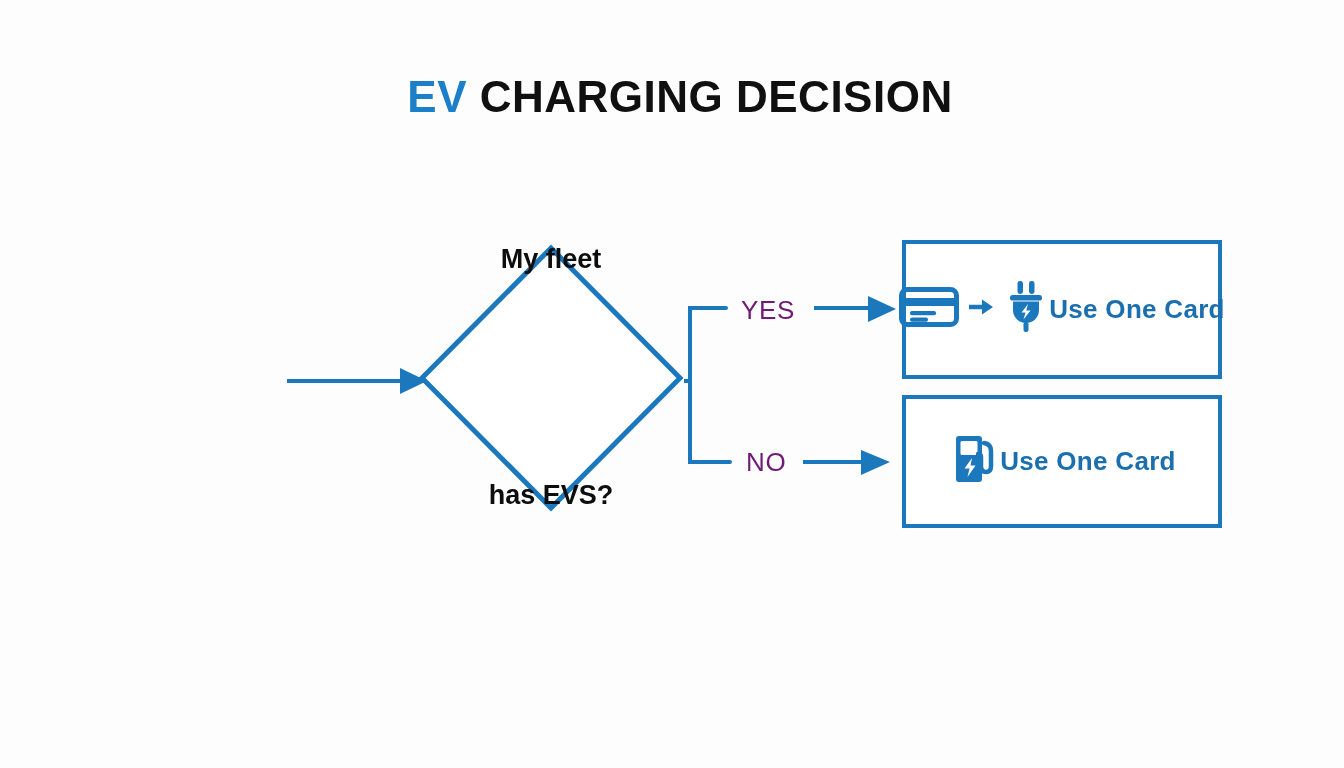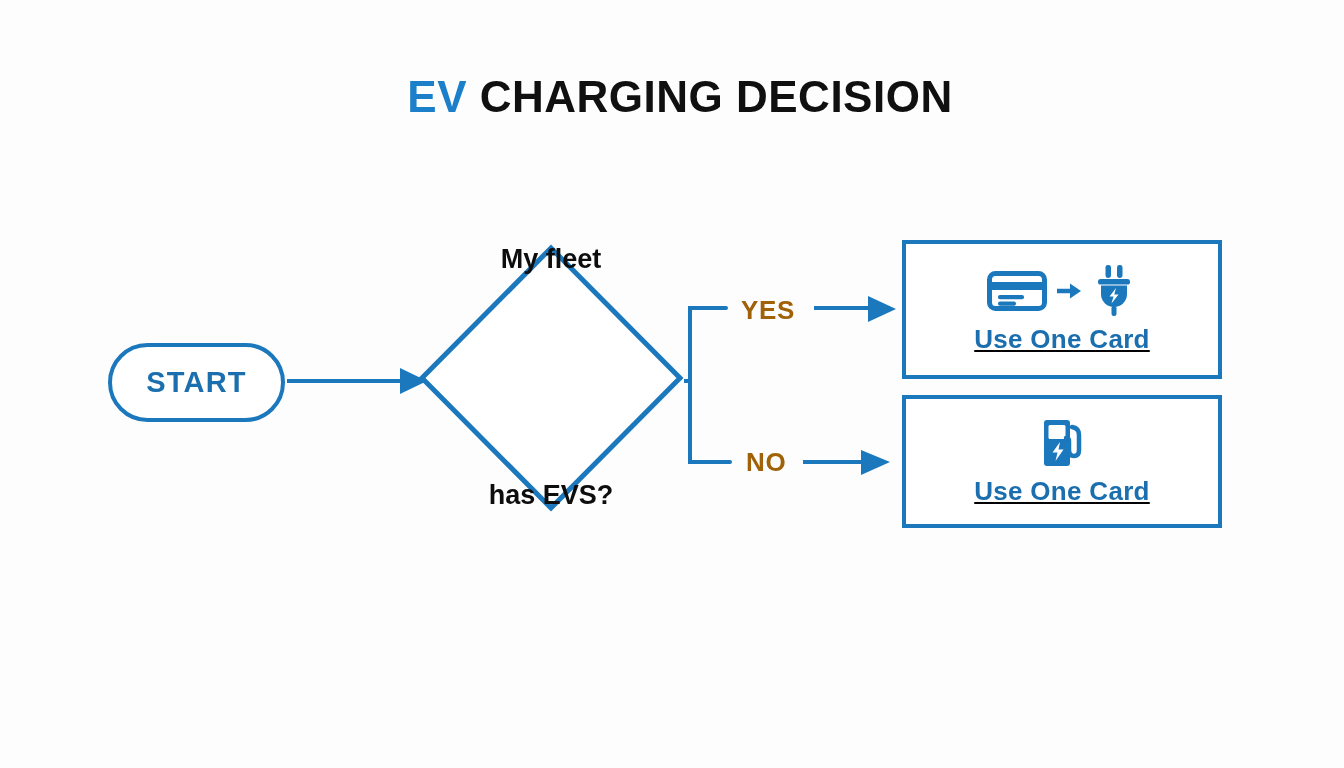--- a/index.html
+++ b/index.html
@@ -93,40 +93,39 @@
     left: 0;
     top: 0;
     width: 1344px;
     height: 768px;
     pointer-events: none;
   }
 
   
   .branch-label {
     position: absolute;
-    color: #a16207;
+    color: #701a75;
     font-size: 26px;
-    font-weight: bold;
+    font-weight: normal;
     letter-spacing: 0.6px;
     white-space: nowrap;
   }
   .branch-yes { left: 733px; top: 295px; }
   .branch-no  { left: 738px; top: 447px; }
 
   
   .outcome-box {
     position: absolute;
     box-sizing: border-box;
     border: 4px solid #1b78bd;
     background: #ffffff;
     display: flex;
-    flex-direction: column;
+    flex-direction: row;
     align-items: center;
     justify-content: center;
-    text-decoration: underline;
   }
   .box-ev   { left: 894px; top: 240px; width: 320px; height: 139px; }
   .box-gas  { left: 894px; top: 395px; width: 320px; height: 133px; }
 
   .icon-row {
     display: flex;
     align-items: center;
     justify-content: center;
     gap: 9px;
     height: 54px;
@@ -168,23 +167,20 @@
       <line x1="806" y1="308" x2="862" y2="308" stroke="#1b78bd" stroke-width="4"></line>
       <polygon points="860,296 888,309 860,322" fill="#1b78bd"></polygon>
     </g>
 
     <g>
       <line x1="795" y1="462" x2="855" y2="462" stroke="#1b78bd" stroke-width="4"></line>
       <polygon points="853,450 882,462 853,475" fill="#1b78bd"></polygon>
     </g>
   </svg>
 
-  <div class="start-node">
-    <span class="start-label">START</span>
-  </div>
 
   <div class="diamond-wrap">
     <svg width="266" height="268" viewBox="0 0 266 268">
       <polygon points="133,4 262,134 133,264 4,134" fill="#ffffff" stroke="#1b78bd" stroke-width="5"></polygon>
     </svg>
     <div class="diamond-text">
       <span>My fleet</span>
       <span>has EVS?</span>
     </div>
   </div>

